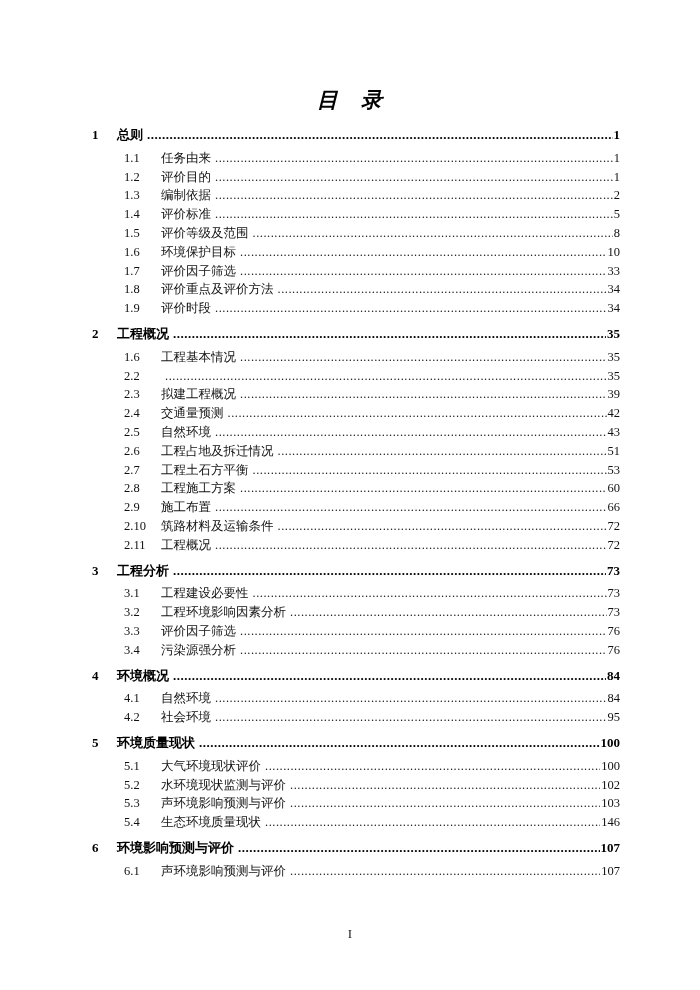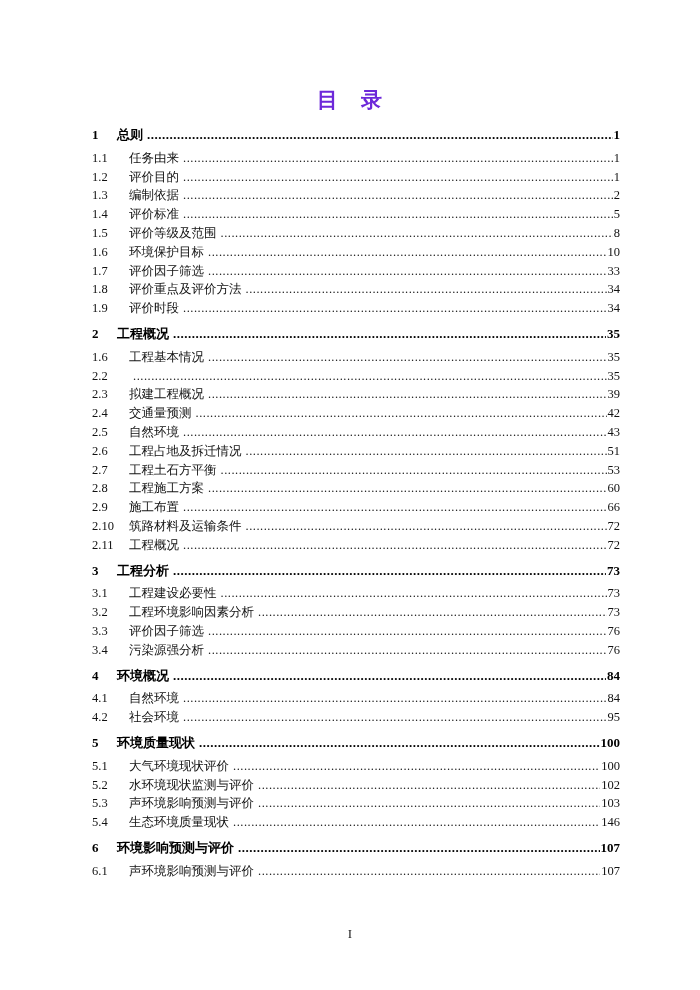--- a/index.html
+++ b/index.html
@@ -17,21 +17,22 @@
     background: #ffffff;
     overflow: hidden;
   }
   .doc-title {
     font-size: 21px;
     font-weight: bold;
     text-align: center;
     letter-spacing: 1px;
     line-height: 28px;
     margin: 0 -80px 12px -92px;
-    color: #6d28d9;
+    color: #000000;
+    font-style: italic;
   }
   .toc { width: 100%; }
   .row {
     display: flex;
     line-height: 18.8px;
     font-size: 12.5px;
     white-space: nowrap;
   }
   .row .num { flex: 0 0 auto; }
   .row .ttl { flex: 0 0 auto; }
@@ -44,21 +45,21 @@
   }
   .row .pg { flex: 0 0 auto; }
   .row.chapter {
     font-weight: bold;
     font-size: 13px;
     margin: 7px 0 4px 0;
     color: #000000;
   }
   .row.chapter .leader { color: #000000; }
   .row.chapter .num { width: 25px; }
-  .row.item { margin-left: 0; }
+  .row.item { margin-left: 32px; }
   .row.item .num { width: 37px; }
   .footer {
     position: absolute;
     bottom: 48px; left: 0;
     width: 700px;
     text-align: center;
     font-size: 13px;
     color: #222222;
   }
 </style>

